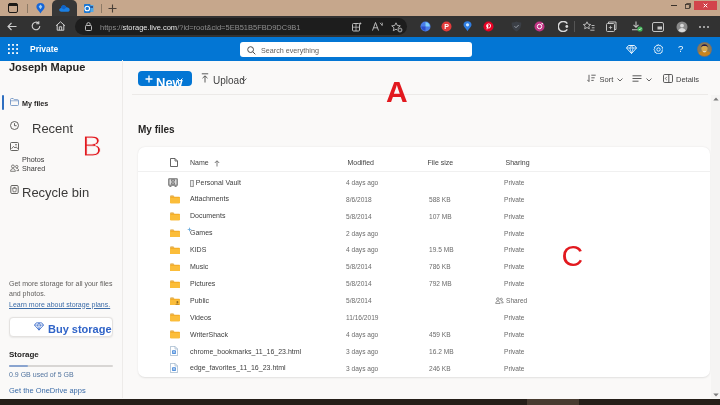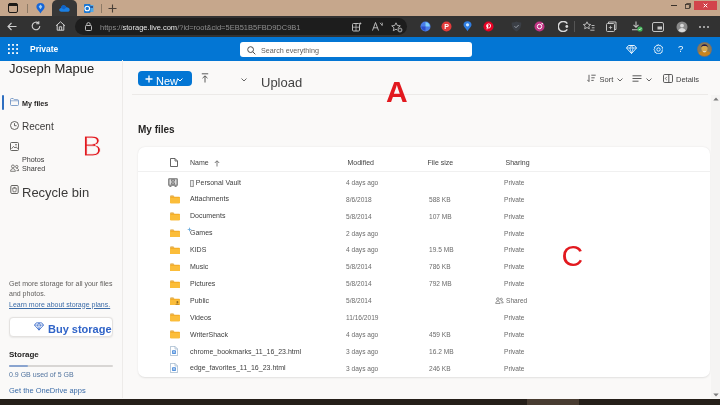--- a/index.html
+++ b/index.html
@@ -191,34 +191,34 @@
 <svg class="abs" style="left:697px;top:41.5px;" width="15" height="15" viewBox="0 0 15 15">
   <circle cx="7.5" cy="7.5" r="7.5" fill="#6e6f74"></circle>
   <circle cx="7.5" cy="7.5" r="6.7" fill="#8c7a55"></circle>
   <path d="M1.5 11 C2.5 9.6 4 9.2 7.5 9.2 C11 9.2 12.5 9.6 13.5 11 A7.5 7.5 0 0 1 1.5 11 Z" fill="#c9841e"></path>
   <ellipse cx="7.5" cy="6.6" rx="3.1" ry="3.6" fill="#d8a94e"></ellipse>
   <path d="M3.9 5.6 C4.1 3.3 5.7 2.2 7.5 2.2 C9.3 2.2 10.9 3.3 11.1 5.6 C11.1 4.6 9.6 3.9 7.5 3.9 C5.4 3.9 3.9 4.6 3.9 5.6 Z" fill="#232051"></path>
   <path d="M6 8.9 C6.5 9.5 8.5 9.5 9 8.9 C9 9.8 8.6 10.2 7.5 10.2 C6.4 10.2 6 9.8 6 8.9 Z" fill="#f0e6d8"></path>
 </svg>
 
 <div class="abs" style="left:122px;top:60px;width:1px;height:338px;background:#edebe9;"></div>
-<div class="abs" style="left:9px;top:61px;font-size:13px;font-weight:normal;color:#252423;">Joseph Mapue</div>
+<div class="abs" style="left:9px;top:61px;font-size:11px;font-weight:bold;color:#252423;">Joseph Mapue</div>
 
 <div class="abs" style="left:2.2px;top:95px;width:1.6px;height:15px;background:#2f6fc0;border-radius:1px;"></div>
 <svg class="abs" style="left:9.5px;top:98px;" width="9" height="8" viewBox="0 0 9 8">
   <path d="M0.5 1.5 A1 1 0 0 1 1.5 0.5 H3.2 L4.3 1.7 H7.5 A1 1 0 0 1 8.5 2.7 V6.5 A1 1 0 0 1 7.5 7.5 H1.5 A1 1 0 0 1 0.5 6.5 Z" fill="none" stroke="#7295c4" stroke-width="0.9"></path>
   <path d="M0.5 2.8 H8.5" stroke="#7295c4" stroke-width="0.7"></path>
 </svg>
 <div class="abs" style="left:22px;top:99px;font-size:7.2px;font-weight:bold;color:#252423;">My files</div>
 
 <svg class="abs" style="left:10px;top:120.5px;" width="9" height="9" viewBox="0 0 9 9">
   <circle cx="4.5" cy="4.5" r="4" fill="none" stroke="#54524f" stroke-width="0.9"></circle>
   <path d="M4.5 2.2 V4.7 H6.6" fill="none" stroke="#54524f" stroke-width="0.9"></path>
 </svg>
-<div class="abs" style="left:22px;top:121px;font-size:10px;color:#3b3a39;text-align:right;">Recent</div>
+<div class="abs" style="left:32px;top:121px;font-size:13px;color:#3b3a39;text-align:right;">Recent</div>
 
 <svg class="abs" style="left:10px;top:142px;" width="9" height="9" viewBox="0 0 9 9">
   <rect x="0.5" y="0.5" width="8" height="8" rx="1" fill="none" stroke="#54524f" stroke-width="0.9"></rect>
   <path d="M1.5 6.8 L3.5 4.4 L5 6 L6.2 4.8 L7.6 6.8" fill="none" stroke="#54524f" stroke-width="0.8"></path>
   <circle cx="6" cy="2.8" r="0.8" fill="#54524f"></circle>
 </svg>
 <div class="abs" style="left:22px;top:142.5px;font-size:7.2px;color:#3b3a39;margin-top:12px;">Photos</div>
 
 <svg class="abs" style="left:9.5px;top:163.5px;" width="9.5" height="8" viewBox="0 0 11 9">
   <circle cx="3.4" cy="2.7" r="1.7" fill="none" stroke="#54524f" stroke-width="0.85"></circle>
@@ -246,29 +246,29 @@
 <div class="abs" style="left:9px;top:364.5px;width:104px;height:2px;background:#d8d6d4;border-radius:1px;"></div>
 <div class="abs" style="left:9px;top:364.5px;width:19px;height:2px;background:#8aa4cf;border-radius:1px;"></div>
 <div class="abs" style="left:9px;top:370.5px;font-size:7px;color:#52749f;">0.9 GB used of 5 GB</div>
 <div class="abs" style="left:9px;top:386px;font-size:7.5px;color:#3c6ca8;">Get the OneDrive apps</div>
 
 <div class="abs" style="left:132px;top:93.5px;width:576px;height:1px;background:#eceae8;"></div>
 <div class="abs" style="left:138px;top:71px;width:54px;height:15px;background:#0376d4;border-radius:4px;"></div>
 <svg class="abs" style="left:145px;top:75px;" width="8" height="8" viewBox="0 0 8 8">
   <path d="M4 0.5 V7.5 M0.5 4 H7.5" stroke="#fff" stroke-width="1.3"></path>
 </svg>
-<div class="abs" style="left:156px;top:74.5px;font-size:11px;font-weight:normal;color:#fff;">New</div>
+<div class="abs" style="left:156px;top:74.5px;font-size:13px;font-weight:bold;color:#fff;">New</div>
 <svg class="abs" style="left:177px;top:77.5px;" width="6" height="4" viewBox="0 0 6 4">
   <path d="M0.5 0.5 L3 3 L5.5 0.5" fill="none" stroke="#fff" stroke-width="1"></path>
 </svg>
 
 <svg class="abs" style="left:201px;top:73px;" width="8" height="10" viewBox="0 0 8 10">
   <path d="M0.8 0.8 H7.2 M4 3 V9.5 M1.5 5.2 L4 2.8 L6.5 5.2" fill="none" stroke="#4a4a4a" stroke-width="0.9"></path>
 </svg>
-<div class="abs" style="left:213px;top:74.8px;font-size:13px;color:#424242;margin-left:48px;">Upload</div>
+<div class="abs" style="left:213px;top:74.8px;font-size:10px;color:#424242;">Upload</div>
 <svg class="abs" style="left:241px;top:77.5px;" width="6" height="4" viewBox="0 0 6 4">
   <path d="M0.5 0.5 L3 3 L5.5 0.5" fill="none" stroke="#555" stroke-width="0.9"></path>
 </svg>
 
 <svg class="abs" style="left:587px;top:73.5px;" width="9" height="9" viewBox="0 0 9 9">
   <path d="M2 0.8 V7.5 M0.3 5.8 L2 7.7 M4.3 1.2 H8.7 M4.3 3.8 H7.7 M4.3 6.4 H6.7" fill="none" stroke="#4a4a4a" stroke-width="0.85"></path>
 </svg>
 <div class="abs" style="left:599.5px;top:74.8px;font-size:7.5px;color:#424242;">Sort</div>
 <svg class="abs" style="left:617px;top:77.5px;" width="6" height="4" viewBox="0 0 6 4">
   <path d="M0.5 0.5 L3 3 L5.5 0.5" fill="none" stroke="#555" stroke-width="0.9"></path>

